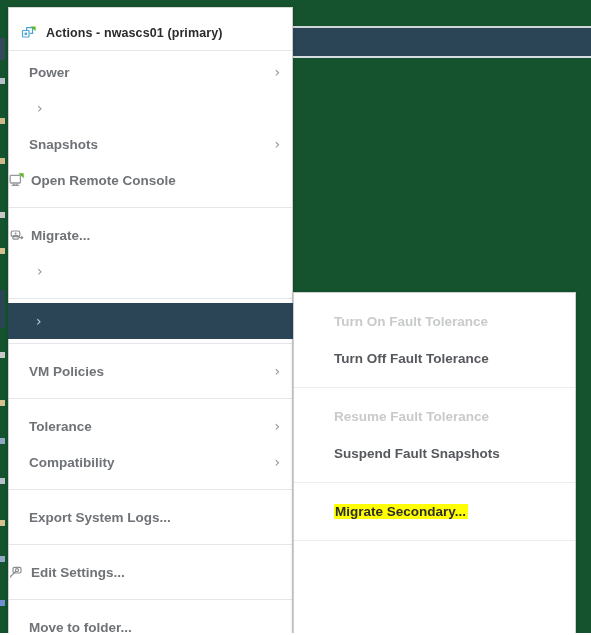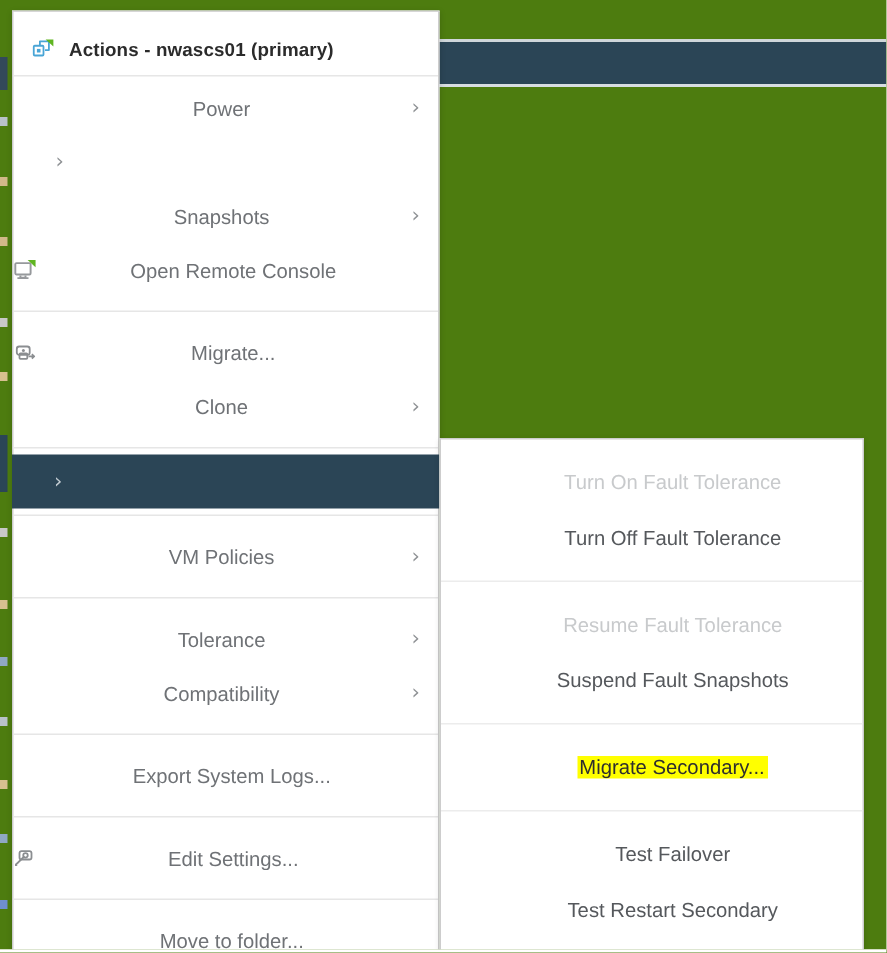--- a/index.html
+++ b/index.html
@@ -11,22 +11,21 @@
   body {
     font-family: "Liberation Sans", "DejaVu Sans", sans-serif;
     -webkit-font-smoothing: antialiased;
   }
 
   #screen {
     position: relative;
     width: 591px;
     height: 633px;
     overflow: hidden;
-    background: #4d7c0f;
-    text-align: center;
+    background: #14532d;
   }
 
   
   .bg-bar {
     position: absolute;
     left: 292px;
     top: 28px;
     width: 299px;
     height: 28px;
     background: #2b4556;
@@ -103,20 +102,21 @@
     font-size: 13.5px;
     color: #6f7276;
     white-space: nowrap;
   }
   .menu-item.has-icon {
     padding-left: 0;
   }
   .menu-item .label {
     flex: 1 1 auto;
     overflow: hidden;
+    font-weight: bold;
   }
   .menu-item .icon-slot {
     width: 22px;
     min-width: 22px;
     display: flex;
     align-items: center;
     justify-content: flex-start;
   }
   .menu-item .chev {
     color: #8f9295;
@@ -238,21 +238,20 @@
             <rect x="2.2" y="4.0" width="8.6" height="5.6" rx="1.6" fill="none" stroke="#8b8e91" stroke-width="1.2"></rect>
             <rect x="4.0" y="8.6" width="5.2" height="3.6" rx="0.6" fill="none" stroke="#8b8e91" stroke-width="1.2"></rect>
             <path d="M10.0 10.6 L13.4 10.6" stroke="#8b8e91" stroke-width="1.2"></path>
             <path d="M12.2 9.2 L13.8 10.6 L12.2 12.0" fill="none" stroke="#8b8e91" stroke-width="1.2" stroke-linejoin="round"></path>
             <circle cx="6.6" cy="6.6" r="1.0" fill="#8b8e91"></circle>
           </svg>
         </span>
         <span class="label">Migrate...</span>
       </div>
       <div class="menu-item">
-        <span class="label">Clone</span>
         <span class="chev">›</span>
       </div>
     </div>
 
     <div class="separator" style="margin:9px 0 4px 0;"></div>
 
     <div>
       <div class="menu-item selected">
         <span class="chev">›</span>
       </div>
@@ -339,24 +338,16 @@
     <div class="separator" style="margin:10px 0 10px 0;"></div>
 
     <div>
       <div class="menu-item">
         <span class="label"><span class="hl">Migrate Secondary...</span></span>
       </div>
     </div>
 
     <div class="separator" style="margin:10px 0 10px 0;"></div>
 
-    <div>
-      <div class="menu-item">
-        <span class="label">Test Failover</span>
-      </div>
-      <div class="menu-item">
-        <span class="label">Test Restart Secondary</span>
-      </div>
-    </div>
 
   </div>
 
 </div>
 
 </body></html>

